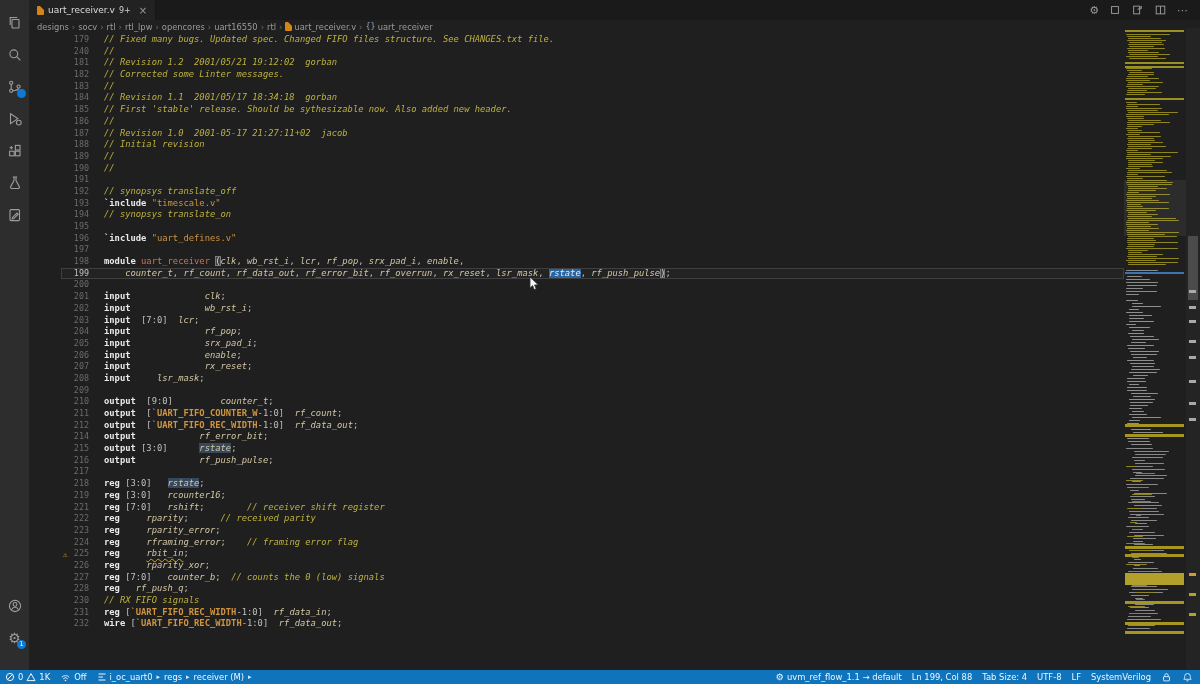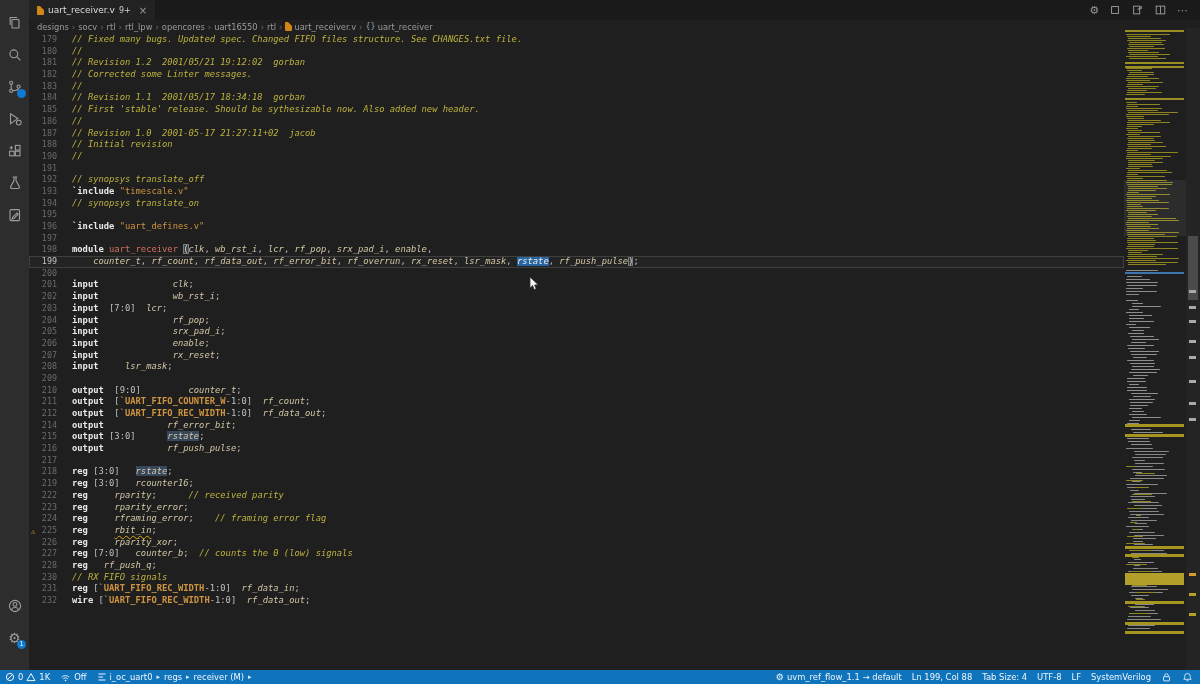--- a/index.html
+++ b/index.html
@@ -27,21 +27,21 @@
   
   .breadcrumbs{position:absolute;left:29px;right:76px;top:20px;height:13px;display:flex;align-items:center;
                font-size:8.3px;color:#9b9b9b;padding-left:8px;white-space:nowrap;overflow:hidden;}
   .crumb{cursor:pointer;display:flex;align-items:center;gap:2px;}
   .crumb-sep{color:#6d6d6d;margin:0 3px;font-size:8.5px;}
   .crumb-sym{color:#8fa8bd;font-size:8px;}
   .fileicon{display:inline-block;width:7px;height:9px;background:#d18616;border-radius:1px;position:relative;}
   .fileicon::after{content:"";position:absolute;right:0;top:0;border:2px solid #1f1f1f;border-left-color:transparent;border-bottom-color:transparent;}
   
   .codearea{position:absolute;left:29px;top:34px;width:1095px;height:626px;overflow:hidden;
-            font-family:"DejaVu Sans Mono",monospace;}
+            font-family:"DejaVu Sans Mono",monospace;padding-left:32px;}
   .row{height:11.7px;line-height:11.7px;font-size:8.8px;white-space:pre;position:relative;}
   .row.current{outline:1px solid #3f3f3f;outline-offset:-1px;background:rgba(120,120,120,0.05);}
   .ln{display:inline-block;width:28px;text-align:right;color:#6b6b6b;font-size:8.4px;font-style:normal;}
   .row.current .ln{color:#c2c2c2;}
   .codetext{margin-left:15px;}
   .cm{color:var(--comment,#bdb13d);font-style:italic}
   .kw{color:#e9e9e9;font-weight:bold}
   .id{color:#d3c6a4;font-style:italic}
   .mod{color:#d4705c}
   .mac{color:#cf9440;font-weight:bold}
@@ -202,29 +202,30 @@
       <span class="crumb-sep">›</span>
       <span class="crumb">
         <span class="crumb-sym">{}</span>
         <span>uart_receiver</span>
       </span>
     </div>
 
   <div class="codearea">
       <div>
         <div class="row"><span class="ln">179</span><span class="codetext"><span class="cm">// Fixed many bugs. Updated spec. Changed FIFO files structure. See CHANGES.txt file.</span></span></div>
-        <div class="row"><span class="ln">180</span><span class="codetext"><span class="cm">//</span></span></div>
+        <div class="row"><span class="ln">240</span><span class="codetext"><span class="cm">//</span></span></div>
         <div class="row"><span class="ln">181</span><span class="codetext"><span class="cm">// Revision 1.2  2001/05/21 19:12:02  gorban</span></span></div>
         <div class="row"><span class="ln">182</span><span class="codetext"><span class="cm">// Corrected some Linter messages.</span></span></div>
         <div class="row"><span class="ln">183</span><span class="codetext"><span class="cm">//</span></span></div>
         <div class="row"><span class="ln">184</span><span class="codetext"><span class="cm">// Revision 1.1  2001/05/17 18:34:18  gorban</span></span></div>
         <div class="row"><span class="ln">185</span><span class="codetext"><span class="cm">// First 'stable' release. Should be sythesizable now. Also added new header.</span></span></div>
         <div class="row"><span class="ln">186</span><span class="codetext"><span class="cm">//</span></span></div>
         <div class="row"><span class="ln">187</span><span class="codetext"><span class="cm">// Revision 1.0  2001-05-17 21:27:11+02  jacob</span></span></div>
         <div class="row"><span class="ln">188</span><span class="codetext"><span class="cm">// Initial revision</span></span></div>
+        <div class="row"><span class="ln">189</span><span class="codetext"><span class="cm">//</span></span></div>
         <div class="row"><span class="ln">190</span><span class="codetext"><span class="cm">//</span></span></div>
         <div class="row"><span class="ln">191</span><span class="codetext"></span></div>
         <div class="row"><span class="ln">192</span><span class="codetext"><span class="cm">// synopsys translate_off</span></span></div>
         <div class="row"><span class="ln">193</span><span class="codetext"><span class="kw">`include</span><span class="pln"> </span><span class="str">"timescale.v"</span></span></div>
         <div class="row"><span class="ln">194</span><span class="codetext"><span class="cm">// synopsys translate_on</span></span></div>
         <div class="row"><span class="ln">195</span><span class="codetext"></span></div>
         <div class="row"><span class="ln">196</span><span class="codetext"><span class="kw">`include</span><span class="pln"> </span><span class="str">"uart_defines.v"</span></span></div>
         <div class="row"><span class="ln">197</span><span class="codetext"></span></div>
         <div class="row"><span class="ln">198</span><span class="codetext"><span class="kw">module</span><span class="pln"> </span><span class="mod">uart_receiver</span><span class="pln"> </span><span class="brk">(</span><span class="id">clk</span><span class="pln">, </span><span class="id">wb_rst_i</span><span class="pln">, </span><span class="id">lcr</span><span class="pln">, </span><span class="id">rf_pop</span><span class="pln">, </span><span class="id">srx_pad_i</span><span class="pln">, </span><span class="id">enable</span><span class="pln">,</span></span></div>
         <div class="row current"><span class="ln">199</span><span class="codetext"><span class="pln">    </span><span class="id">counter_t</span><span class="pln">, </span><span class="id">rf_count</span><span class="pln">, </span><span class="id">rf_data_out</span><span class="pln">, </span><span class="id">rf_error_bit</span><span class="pln">, </span><span class="id">rf_overrun</span><span class="pln">, </span><span class="id">rx_reset</span><span class="pln">, </span><span class="id">lsr_mask</span><span class="pln">, </span><span class="sel">rstate</span><span class="pln">, </span><span class="id">rf_push_pulse</span><span class="brk">)</span><span class="pln">;</span></span></div>
@@ -240,20 +241,21 @@
         <div class="row"><span class="ln">209</span><span class="codetext"></span></div>
         <div class="row"><span class="ln">210</span><span class="codetext"><span class="kw">output</span><span class="pln">  [9:0]         </span><span class="id">counter_t</span><span class="pln">;</span></span></div>
         <div class="row"><span class="ln">211</span><span class="codetext"><span class="kw">output</span><span class="pln">  [</span><span class="mac">`UART_FIFO_COUNTER_W</span><span class="pln">-1:0]  </span><span class="id">rf_count</span><span class="pln">;</span></span></div>
         <div class="row"><span class="ln">212</span><span class="codetext"><span class="kw">output</span><span class="pln">  [</span><span class="mac">`UART_FIFO_REC_WIDTH</span><span class="pln">-1:0]  </span><span class="id">rf_data_out</span><span class="pln">;</span></span></div>
         <div class="row"><span class="ln">214</span><span class="codetext"><span class="kw">output</span><span class="pln">            </span><span class="id">rf_error_bit</span><span class="pln">;</span></span></div>
         <div class="row"><span class="ln">215</span><span class="codetext"><span class="kw">output</span><span class="pln"> [3:0]      </span><span class="hl">rstate</span><span class="pln">;</span></span></div>
         <div class="row"><span class="ln">216</span><span class="codetext"><span class="kw">output</span><span class="pln">            </span><span class="id">rf_push_pulse</span><span class="pln">;</span></span></div>
         <div class="row"><span class="ln">217</span><span class="codetext"></span></div>
         <div class="row"><span class="ln">218</span><span class="codetext"><span class="kw">reg</span><span class="pln"> [3:0]   </span><span class="hl">rstate</span><span class="pln">;</span></span></div>
         <div class="row"><span class="ln">219</span><span class="codetext"><span class="kw">reg</span><span class="pln"> [3:0]   </span><span class="id">rcounter16</span><span class="pln">;</span></span></div>
+        <div class="row"><span class="ln">221</span><span class="codetext"><span class="kw">reg</span><span class="pln"> [7:0]   </span><span class="id">rshift</span><span class="pln">;        </span><span class="cm">// receiver shift register</span></span></div>
         <div class="row"><span class="ln">222</span><span class="codetext"><span class="kw">reg</span><span class="pln">     </span><span class="id">rparity</span><span class="pln">;      </span><span class="cm">// received parity</span></span></div>
         <div class="row"><span class="ln">223</span><span class="codetext"><span class="kw">reg</span><span class="pln">     </span><span class="id">rparity_error</span><span class="pln">;</span></span></div>
         <div class="row"><span class="ln">224</span><span class="codetext"><span class="kw">reg</span><span class="pln">     </span><span class="id">rframing_error</span><span class="pln">;    </span><span class="cm">// framing error flag</span></span></div>
         <div class="row"><span class="gwarn">⚠</span><span class="ln">225</span><span class="codetext"><span class="kw">reg</span><span class="pln">     </span><span class="wsq">rbit_in</span><span class="pln">;</span></span></div>
         <div class="row"><span class="ln">226</span><span class="codetext"><span class="kw">reg</span><span class="pln">     </span><span class="id">rparity_xor</span><span class="pln">;</span></span></div>
         <div class="row"><span class="ln">227</span><span class="codetext"><span class="kw">reg</span><span class="pln"> [7:0]   </span><span class="id">counter_b</span><span class="pln">;  </span><span class="cm">// counts the 0 (low) signals</span></span></div>
         <div class="row"><span class="ln">228</span><span class="codetext"><span class="kw">reg</span><span class="pln">   </span><span class="id">rf_push_q</span><span class="pln">;</span></span></div>
         <div class="row"><span class="ln">230</span><span class="codetext"><span class="cm">// RX FIFO signals</span></span></div>
         <div class="row"><span class="ln">231</span><span class="codetext"><span class="kw">reg</span><span class="pln"> [</span><span class="mac">`UART_FIFO_REC_WIDTH</span><span class="pln">-1:0]  </span><span class="id">rf_data_in</span><span class="pln">;</span></span></div>
         <div class="row"><span class="ln">232</span><span class="codetext"><span class="kw">wire</span><span class="pln"> [</span><span class="mac">`UART_FIFO_REC_WIDTH</span><span class="pln">-1:0]  </span><span class="id">rf_data_out</span><span class="pln">;</span></span></div>

